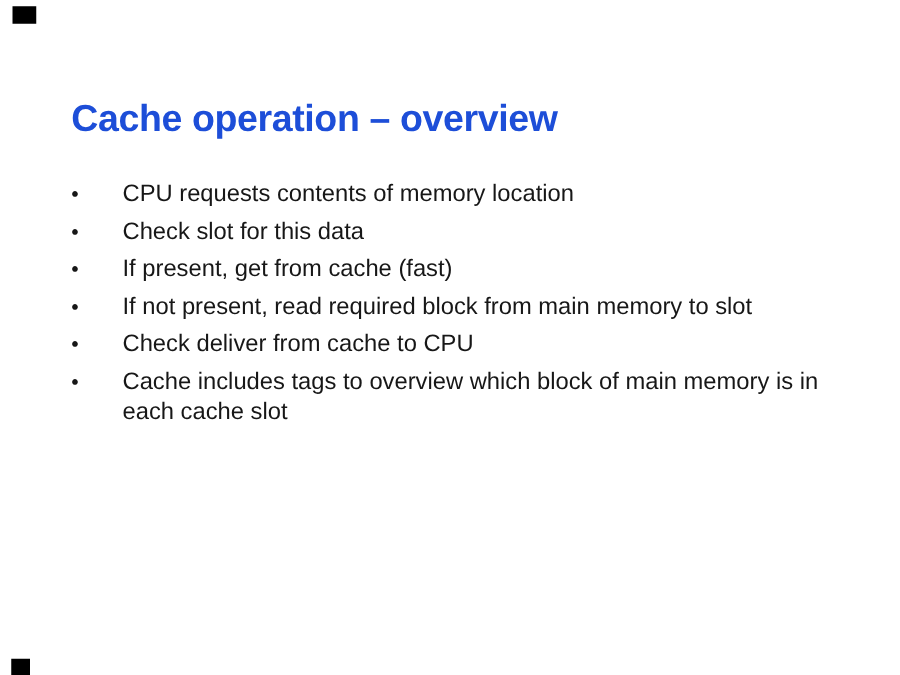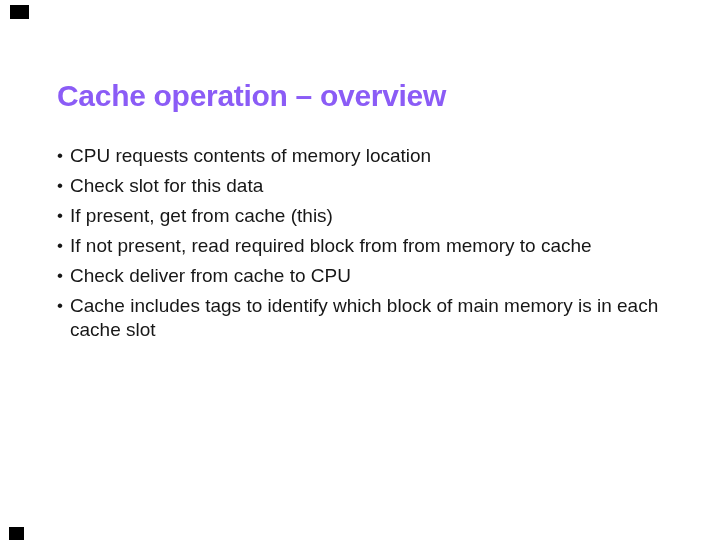--- a/index.html
+++ b/index.html
@@ -39,21 +39,21 @@
     height: 13px;
   }
   .slide-title {
     position: absolute;
     left: 57px;
     top: 61px;
     width: 620px;
     font-size: 30px;
     line-height: 30px;
     letter-spacing: -0.3px;
-    color: #8b5cf6;
+    color: #1d4ed8;
     white-space: nowrap;
   }
   .bullet-list {
     position: absolute;
     left: 57px;
     top: 144px;
     width: 614px;
     margin: 0;
     padding: 0;
     list-style: none;
@@ -67,20 +67,21 @@
     margin: 0 0 6px 0;
   }
   .bullet-glyph {
     flex: 0 0 13px;
     width: 13px;
     font-size: 17px;
     line-height: 24px;
   }
   .bullet-text {
     flex: 1 1 auto;
+    margin-left: 28px;
   }
 </style>
 </head>
 <body>
 
 <div class="slide">
 
   <div class="corner-mark top-left"></div>
 
   <h1 class="slide-title">Cache operation – overview</h1>
@@ -89,31 +90,31 @@
     <li>
       <span class="bullet-glyph">•</span>
       <span class="bullet-text">CPU requests contents of memory location</span>
     </li>
     <li>
       <span class="bullet-glyph">•</span>
       <span class="bullet-text">Check slot for this data</span>
     </li>
     <li>
       <span class="bullet-glyph">•</span>
-      <span class="bullet-text">If present, get from cache (this)</span>
+      <span class="bullet-text">If present, get from cache (fast)</span>
     </li>
     <li>
       <span class="bullet-glyph">•</span>
-      <span class="bullet-text">If not present, read required block from from memory to cache</span>
+      <span class="bullet-text">If not present, read required block from main memory to slot</span>
     </li>
     <li>
       <span class="bullet-glyph">•</span>
       <span class="bullet-text">Check deliver from cache to CPU</span>
     </li>
     <li>
       <span class="bullet-glyph">•</span>
-      <span class="bullet-text">Cache includes tags to identify which block of main memory is in each cache slot</span>
+      <span class="bullet-text">Cache includes tags to overview which block of main memory is in each cache slot</span>
     </li>
   </ul>
 
   <div class="corner-mark bottom-left"></div>
 
 </div>
 
 </body></html>

